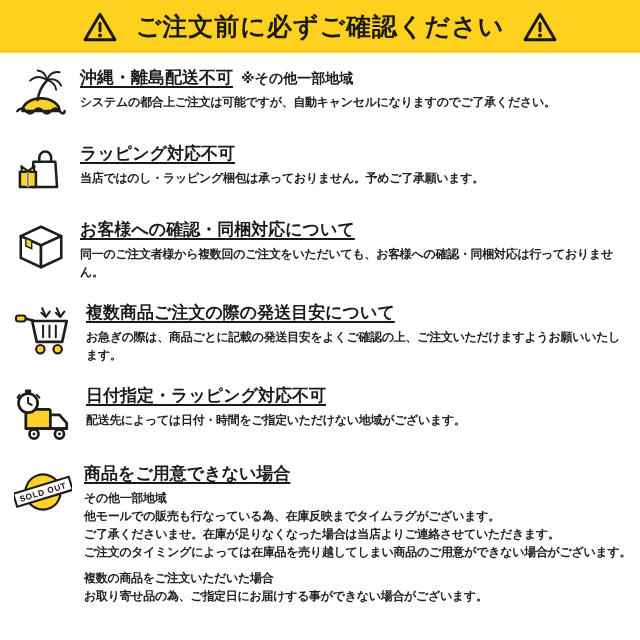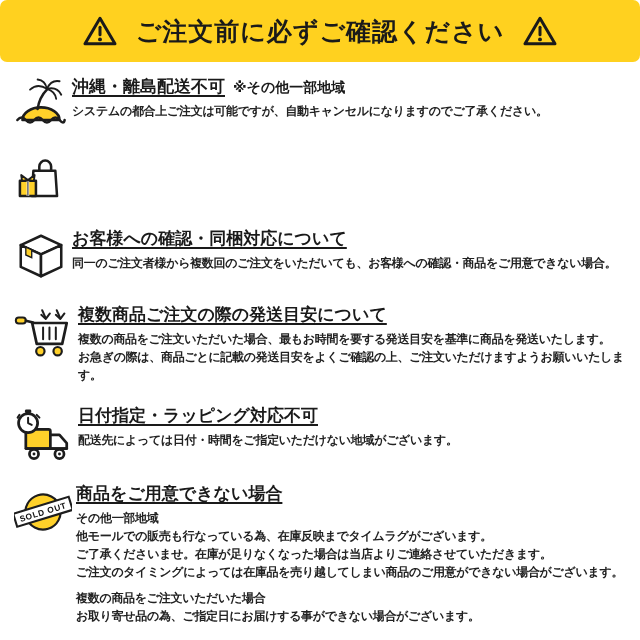--- a/index.html
+++ b/index.html
@@ -5,27 +5,27 @@
   :root{
     --yellow:#ffd11f;
     --accent:#ffd12a;
     --ink:#1a1a1a;
     --body:#222222;
   }
   *{margin:0;padding:0;box-sizing:border-box;}
   html,body{width:640px;height:640px;overflow:hidden;background:#ffffff;
     font-family:"Liberation Sans","DejaVu Sans",sans-serif;color:var(--body);}
   
-  .banner{height:62px;background:var(--yellow);display:flex;align-items:center;
-    justify-content:center;gap:18px;border-radius:7px;}
+  .banner{height:53px;background:var(--yellow);display:flex;align-items:center;
+    justify-content:center;gap:18px;}
   .banner-title{font-size:25px;font-weight:700;color:var(--ink);letter-spacing:1px;}
   .warn-svg{display:block;}
   
   .main{padding:14px 8px 0 14px;}
-  .notice{display:flex;gap:4px;margin-bottom:21px;}
+  .notice{display:flex;gap:12px;margin-bottom:21px;}
   .icon-wrap{flex:0 0 52px;display:flex;justify-content:center;align-items:flex-start;padding-top:1px;}
   .content{flex:1;min-width:0;}
   .title{font-size:17px;font-weight:700;color:var(--ink);line-height:22px;margin-bottom:4px;}
   .title-text{text-decoration:underline;text-decoration-thickness:1.5px;text-underline-offset:3px;}
   .title-note{font-weight:600;font-size:14px;margin-left:8px;text-decoration:none;}
   .line{font-size:12px;line-height:18px;letter-spacing:-0.3px;color:var(--body);font-weight:bold;}
   .spacer{height:8px;}
   
   .ic{stroke:#1d1d1d;stroke-width:3;fill:none;stroke-linecap:round;stroke-linejoin:round;}
   .ic2{stroke:#1d1d1d;stroke-width:2.2;fill:none;stroke-linecap:round;stroke-linejoin:round;}
@@ -82,37 +82,45 @@
   <svg width="54" height="54" viewBox="0 0 64 64">
     <path class="ic fw" d="M23 21 h26 l2 30 h-30 z"></path>
     <path class="ic" d="M30 21 v-5 a7 7 0 0 1 14 0 v5"></path>
     <rect class="ic fy" x="7" y="33" width="19" height="18" stroke-width="2.6"></rect>
     <line x1="16.5" y1="33" x2="16.5" y2="51" stroke="#ffffff" stroke-width="3"></line>
     <line x1="16.5" y1="33" x2="16.5" y2="51" stroke="#1d1d1d" stroke-width="1.2"></line>
     <path class="ic2 fy" d="M16.5 32 l-8 -6 l1 7 z"></path>
     <path class="ic2 fy" d="M16.5 32 l8 -6 l-1 7 z"></path>
   </svg>
 </div>
+    <div class="content">
+      <h2 class="title">
+        <span class="title-text">ラッピング対応不可</span>
+      </h2>
+      <div class="body">
+          <p class="line">当店ではのし・ラッピング梱包は承っておりません。予めご了承願います。</p>
+        </div>
+    </div>
   </section>
 
   <section class="notice">
     <div class="icon-wrap">
   <svg width="54" height="54" viewBox="0 0 64 64">
     <polygon class="ic fw" points="32,8 56,19 32,30 8,19"></polygon>
     <polygon class="ic fw" points="8,19 32,30 32,56 8,45"></polygon>
     <polygon class="ic fw" points="56,19 32,30 32,56 56,45"></polygon>
     <polygon class="fy" points="14,21.5 21,24.8 21,34 14,30.8" stroke="#1d1d1d" stroke-width="1.6"></polygon>
   </svg>
 </div>
     <div class="content">
       <h2 class="title">
         <span class="title-text">お客様への確認・同梱対応について</span>
       </h2>
       <div class="body">
-          <p class="line">同一のご注文者様から複数回のご注文をいただいても、お客様への確認・商品をご用意できない場合。</p>
+          <p class="line">同一のご注文者様から複数回のご注文をいただいても、お客様への確認・同梱対応は行っておりません。</p>
         </div>
     </div>
   </section>
 
   <section class="notice">
     <div class="icon-wrap">
   <svg width="60" height="56" viewBox="0 0 66 60">
     <path class="ic2" d="M31 5 l4 9"></path>
           <path class="ic2" d="M30 10 l5 4.5 l4.5 -6"></path>
     <path class="ic2" d="M47 5 l4 9"></path>
@@ -123,21 +131,20 @@
     <path class="ic2" d="M32 24 v13 M39 24 v13 M46 24 v13"></path>
     <circle class="fy" cx="29" cy="50" r="4.6" stroke="#1d1d1d" stroke-width="2.4"></circle>
     <circle class="fy" cx="48" cy="50" r="4.6" stroke="#1d1d1d" stroke-width="2.4"></circle>
   </svg>
 </div>
     <div class="content">
       <h2 class="title">
         <span class="title-text">複数商品ご注文の際の発送目安について</span>
       </h2>
       <div class="body">
-          <p class="line">複数の商品をご注文いただいた場合、最もお時間を要する発送目安を基準に商品を発送いたします。</p>
           <p class="line">お急ぎの際は、商品ごとに記載の発送目安をよくご確認の上、ご注文いただけますようお願いいたします。</p>
         </div>
     </div>
   </section>
 
   <section class="notice">
     <div class="icon-wrap">
   <svg width="60" height="56" viewBox="0 0 66 60">
     <rect class="ic fy" x="13" y="25" width="27" height="21" rx="2"></rect>
     <path class="ic fw" d="M40 31 h10 l8 9 v6 h-18 z"></path>

